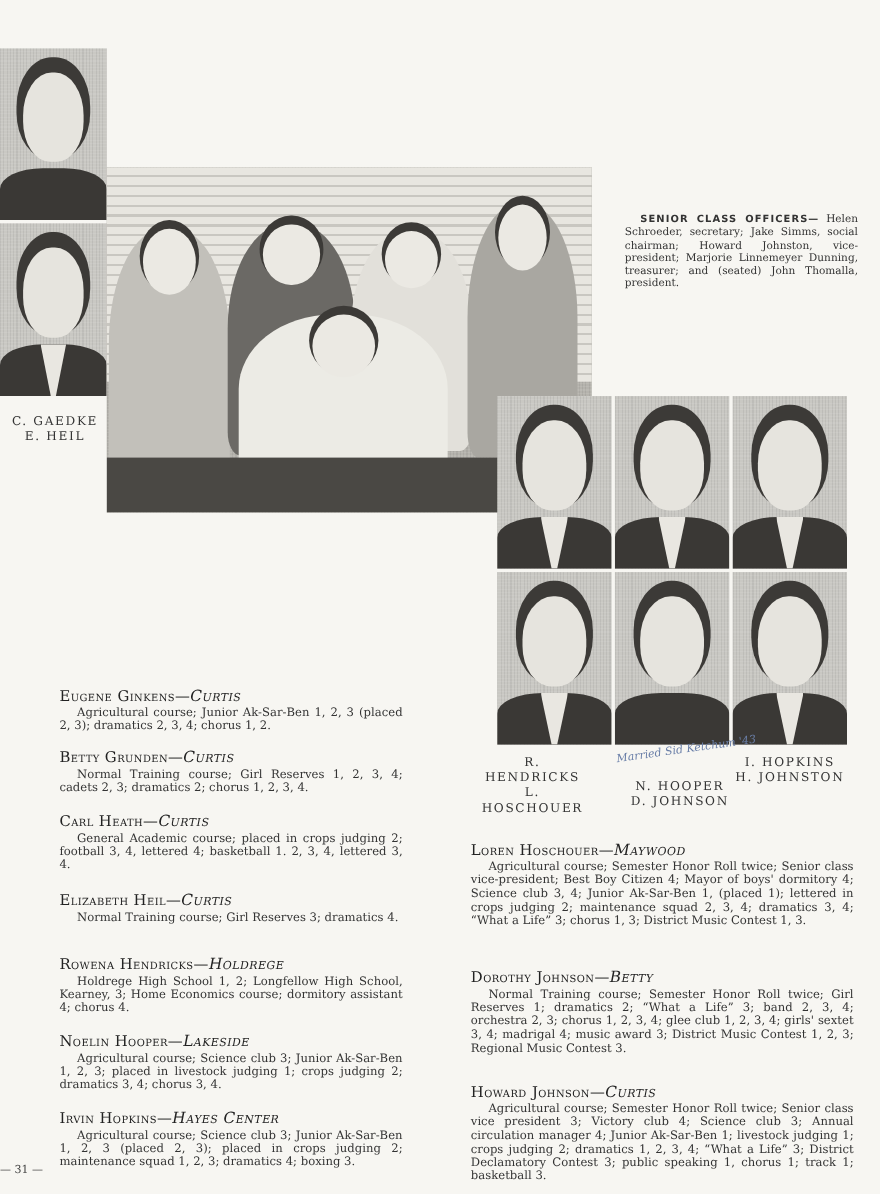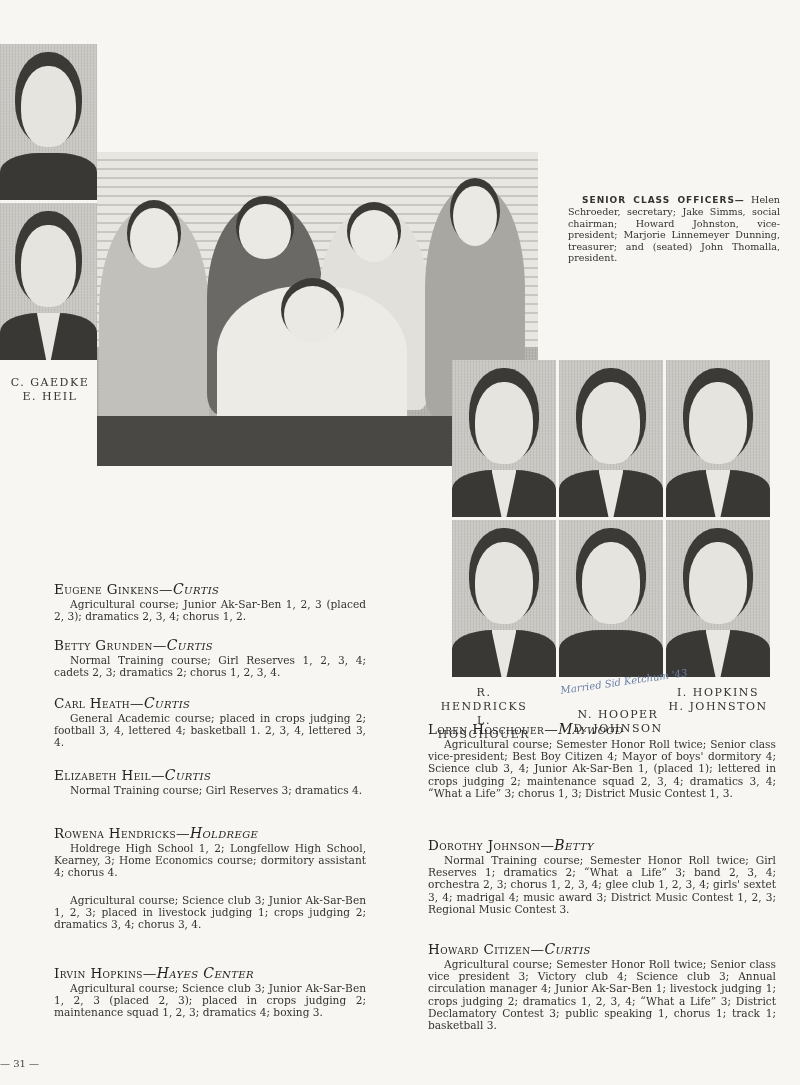--- a/index.html
+++ b/index.html
@@ -58,21 +58,21 @@
     position: absolute; left: 568px; top: 194px; width: 212px;
     font-size: 9.6px; line-height: 11.4px; text-align: justify; color: #333;
   }
   .officers .head-label {
     font-family: "DejaVu Sans", "Liberation Sans", sans-serif;
     font-weight: bold; font-size: 9px; letter-spacing: 1px; margin-left: 14px;
   }
   .entry { position: absolute; font-size: 10.6px; line-height: 12.2px; text-align: justify; }
   .entry .name {
     font-size: 13.5px; line-height: 18px; font-variant: small-caps; letter-spacing: 0.4px;
-    text-align: left; color: #222;
+    text-align: left; color: #222; margin-top: 44px;
   }
   .entry .town { font-style: italic; font-size: 14px; }
   .entry .desc { text-indent: 16px; color: #333; }
   .col-left .entry { left: 54px; width: 312px; }
   .col-right .entry { left: 428px; width: 348px; }
   .handwriting {
     position: absolute; font-family: "DejaVu Serif", serif; font-style: italic;
     color: #6a7fa8; font-size: 10px;
   }
   .page-number {
@@ -181,36 +181,37 @@
   </div>
   <div class="entry" style="top:766px;">
     <div class="name"><span>Elizabeth Heil</span>—<span class="town">Curtis</span></div>
     <div class="desc">Normal Training course; Girl Reserves 3; dramatics 4.</div>
   </div>
   <div class="entry" style="top:824px;">
     <div class="name"><span>Rowena Hendricks</span>—<span class="town">Holdrege</span></div>
     <div class="desc">Holdrege High School 1, 2; Longfellow High School, Kearney, 3; Home Economics course; dormitory assistant 4; chorus 4.</div>
   </div>
   <div class="entry" style="top:894px;">
+    <div class="name"><span>Noelin Hooper</span>—<span class="town">Lakeside</span></div>
     <div class="desc">Agricultural course; Science club 3; Junior Ak-Sar-Ben 1, 2, 3; placed in livestock judging 1; crops judging 2; dramatics 3, 4; chorus 3, 4.</div>
   </div>
   <div class="entry" style="top:964px;">
     <div class="name"><span>Irvin Hopkins</span>—<span class="town">Hayes Center</span></div>
     <div class="desc">Agricultural course; Science club 3; Junior Ak-Sar-Ben 1, 2, 3 (placed 2, 3); placed in crops judging 2; maintenance squad 1, 2, 3; dramatics 4; boxing 3.</div>
   </div>
 </div>
 
 <div class="col-right">
   <div class="entry" style="top:720px;">
     <div class="name"><span>Loren Hoschouer</span>—<span class="town">Maywood</span></div>
     <div class="desc">Agricultural course; Semester Honor Roll twice; Senior class vice-president; Best Boy Citizen 4; Mayor of boys' dormitory 4; Science club 3, 4; Junior Ak-Sar-Ben 1, (placed 1); lettered in crops judging 2; maintenance squad 2, 3, 4; dramatics 3, 4; “What a Life” 3; chorus 1, 3; District Music Contest 1, 3.</div>
   </div>
   <div class="entry" style="top:836px;">
     <div class="name"><span>Dorothy Johnson</span>—<span class="town">Betty</span></div>
     <div class="desc">Normal Training course; Semester Honor Roll twice; Girl Reserves 1; dramatics 2; “What a Life” 3; band 2, 3, 4; orchestra 2, 3; chorus 1, 2, 3, 4; glee club 1, 2, 3, 4; girls' sextet 3, 4; madrigal 4; music award 3; District Music Contest 1, 2, 3; Regional Music Contest 3.</div>
   </div>
   <div class="entry" style="top:940px;">
-    <div class="name"><span>Howard Citizen</span>—<span class="town">Curtis</span></div>
+    <div class="name"><span>Howard Johnson</span>—<span class="town">Curtis</span></div>
     <div class="desc">Agricultural course; Semester Honor Roll twice; Senior class vice president 3; Victory club 4; Science club 3; Annual circulation manager 4; Junior Ak-Sar-Ben 1; livestock judging 1; crops judging 2; dramatics 1, 2, 3, 4; “What a Life” 3; District Declamatory Contest 3; public speaking 1, chorus 1; track 1; basketball 3.</div>
   </div>
 </div>
 
 <div class="page-number">— 31 —</div>
 
 </body></html>

